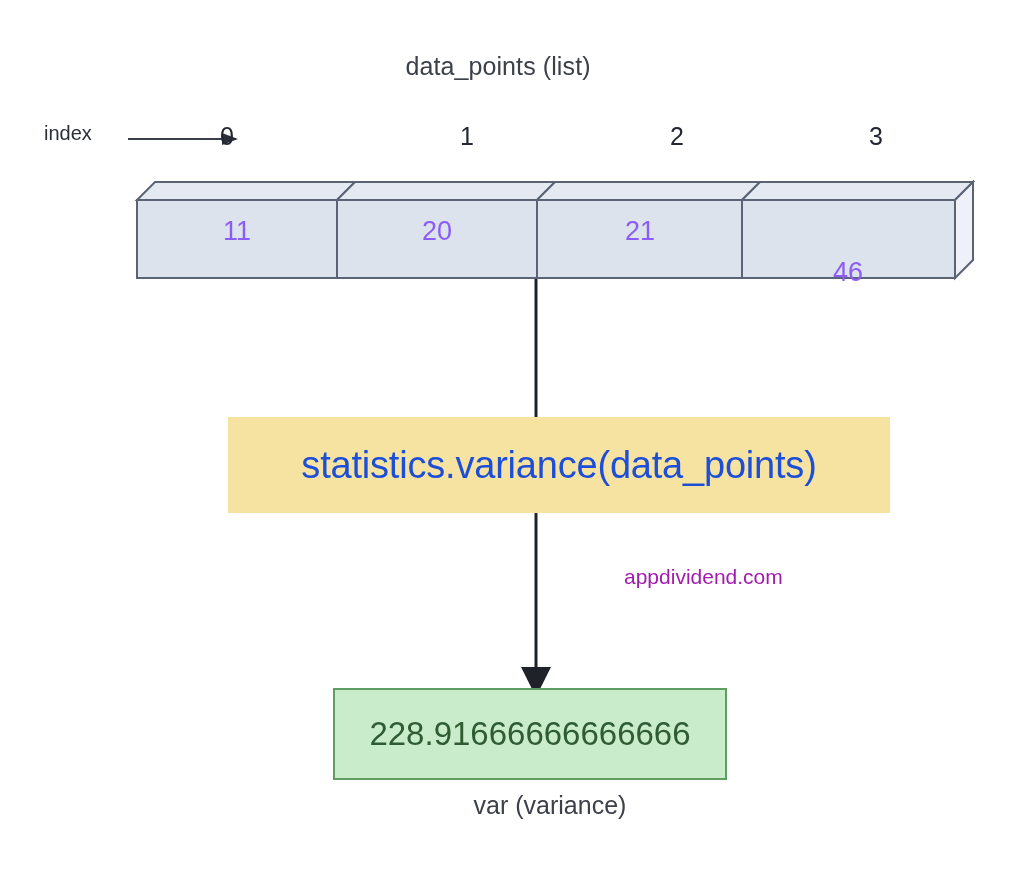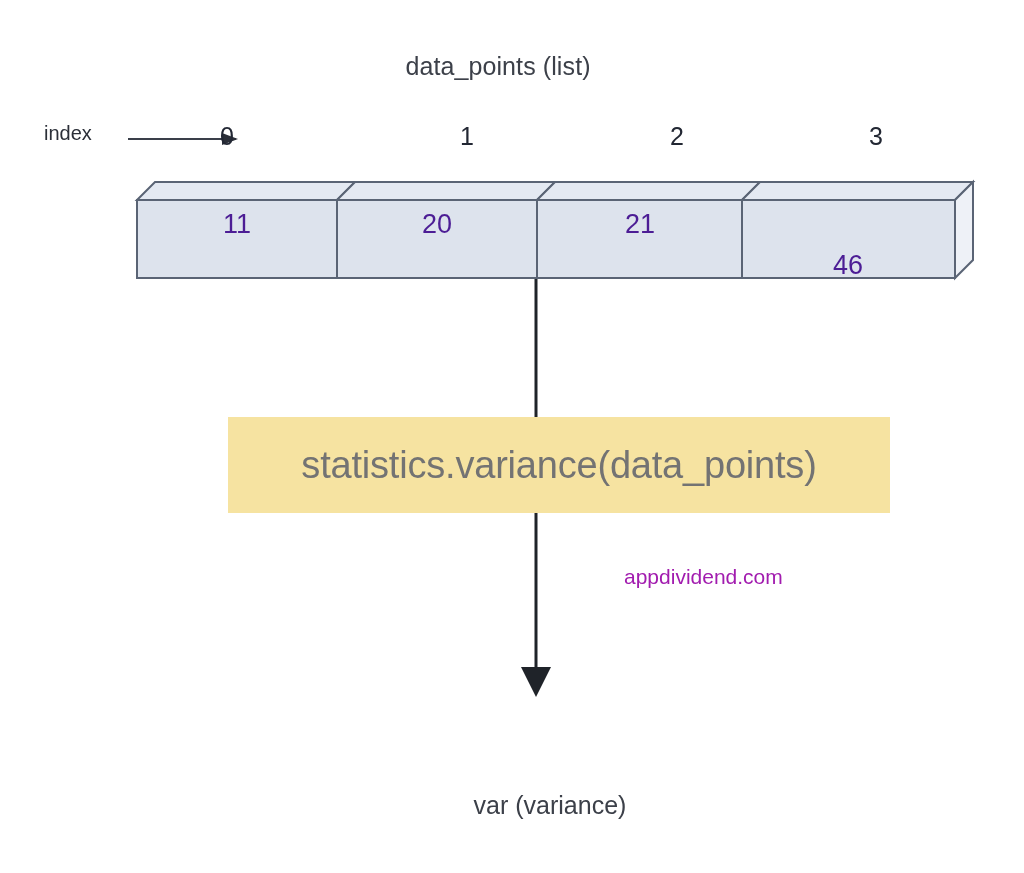--- a/index.html
+++ b/index.html
@@ -64,23 +64,23 @@
   .array-wrap {
     position: absolute;
     left: 120px;
     top: 178px;
     width: 880px;
     height: 120px;
   }
   .cell-text {
     position: absolute;
     font-size: 27px;
-    color: #4c1d95;
-    text-align: center;
-    top: 209px;
+    color: #8b5cf6;
+    text-align: center;
+    top: 216px;
     width: 120px;
   }
   .c0 { left: 177px; }
   .c1 { left: 377px; }
   .c2 { left: 580px; }
   .c3 { left: 788px; margin-top: 41px; }
 
   
   .conn {
     position: absolute;
@@ -98,21 +98,21 @@
     width: 662px;
     height: 96px;
     background: #f6e3a1;
     display: flex;
     align-items: center;
     justify-content: center;
     box-sizing: border-box;
   }
   .op-text {
     font-size: 38px;
-    color: #737373;
+    color: #1d4ed8;
     white-space: nowrap;
     letter-spacing: -0.2px;
   }
 
   
   .watermark {
     position: absolute;
     left: 624px;
     top: 565px;
     font-size: 21px;
@@ -201,15 +201,18 @@
 
     <line x1="536" y1="513" x2="536" y2="682" stroke="#1f2329" stroke-width="3" marker-end="url(#arrowBig)"></line>
   </svg>
 
   <div class="op-box">
     <span class="op-text">statistics.variance(data_points)</span>
   </div>
 
   <div class="watermark">appdividend.com</div>
 
+  <div class="result-box">
+    <span class="result-text">228.91666666666666</span>
+  </div>
   <div class="result-caption">var (variance)</div>
 
 </div>
 
 </body></html>

